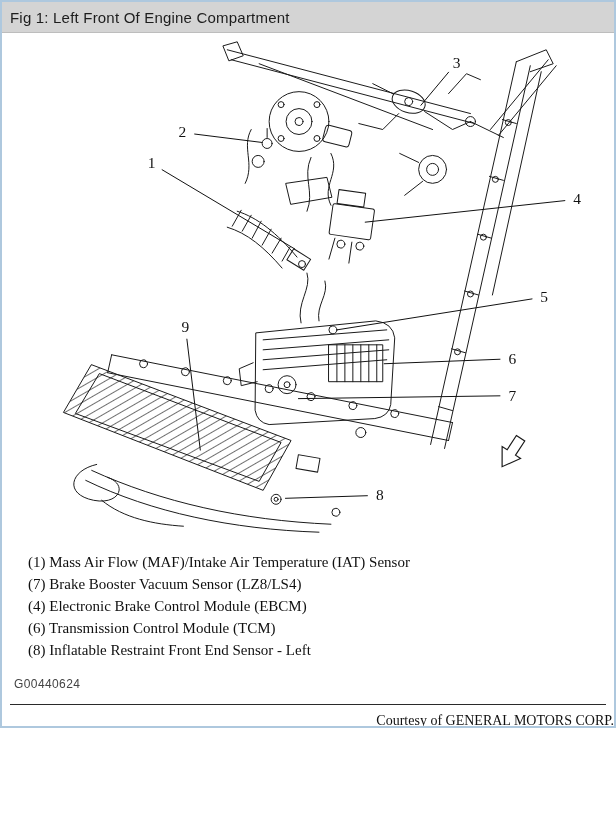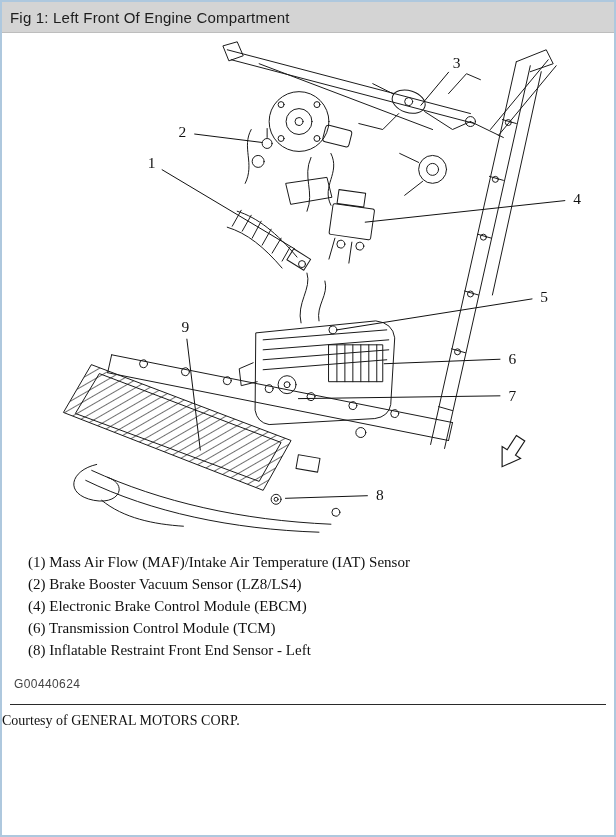--- a/index.html
+++ b/index.html
@@ -1,17 +1,17 @@
 <!DOCTYPE html>
 <html><head>
 <meta charset="utf-8">
 <style>
   html,body{margin:0;padding:0;background:#fff;}
   .page{
-    width:616px;height:837px;box-sizing:border-box;
+    width:616px;height:728px;box-sizing:border-box;
     border:2px solid #aec8de;background:#fff;overflow:hidden;
     font-family:"Liberation Sans",sans-serif;position:relative;
   }
   .titlebar{
     height:30px;background:#d4d4d4;border-bottom:1px solid #bdbdbd;
     display:flex;align-items:center;padding-left:8px;
   }
   .titlebar span{font-size:15px;color:#1d1d1d;letter-spacing:.2px;}
   .diagram{width:612px;height:510px;background:#fff;}
   svg{display:block;}
@@ -20,21 +20,21 @@
   .callout-num{
     font-family:"Liberation Serif",serif;font-size:15.5px;fill:#111;
     text-anchor:middle;
   }
   .arrow{fill:#ffffff;stroke:#1a1a1a;stroke-width:1.2;}
   .legend{margin:8px 0 16px 26px;color:#101010;
     font-family:"Liberation Serif",serif;font-size:15px;line-height:22px;}
   .figcode{margin:9px 0 0 12px;font-size:12px;color:#444;
     font-family:"Liberation Sans",sans-serif;letter-spacing:.4px;}
   .divider{border:none;border-top:1px solid #2a2a2a;margin:13px 8px 0 8px;}
-  .footer{margin-top:8px;text-align:left;color:#111;
+  .footer{margin-top:8px;text-align:right;color:#111;
     font-family:"Liberation Serif",serif;font-size:14px;}
 </style>
 </head>
 <body>
 
 <div class="page">
 
   <div class="titlebar">
     <span>Fig 1: Left Front Of Engine Compartment</span>
   </div>
@@ -204,21 +204,21 @@
           <line x1="367.00597890811326" y1="463.3787585607964" x2="284" y2="466" class="leader"></line>
           <text x="379" y="468" class="callout-num">8</text>
           <line x1="185.4411071956528" y1="305.91315281739634" x2="199" y2="418" class="leader"></line>
           <text x="184" y="299" class="callout-num">9</text>
         </g>
     </svg>
   </div>
 
   <div class="legend" id="legend-list">
       <div class="legend-item">(1) Mass Air Flow (MAF)/Intake Air Temperature (IAT) Sensor</div>
-      <div class="legend-item">(2) Brake Booster Vacuum Sensor (LZ8/LS4)</div>
+      <div class="legend-item">(7) Brake Booster Vacuum Sensor (LZ8/LS4)</div>
       <div class="legend-item">(4) Electronic Brake Control Module (EBCM)</div>
       <div class="legend-item">(6) Transmission Control Module (TCM)</div>
       <div class="legend-item">(8) Inflatable Restraint Front End Sensor - Left</div>
     </div>
 
   <div class="figcode">G00440624</div>
 
   <hr class="divider">
 
   <div class="footer">Courtesy of GENERAL MOTORS CORP.</div>

